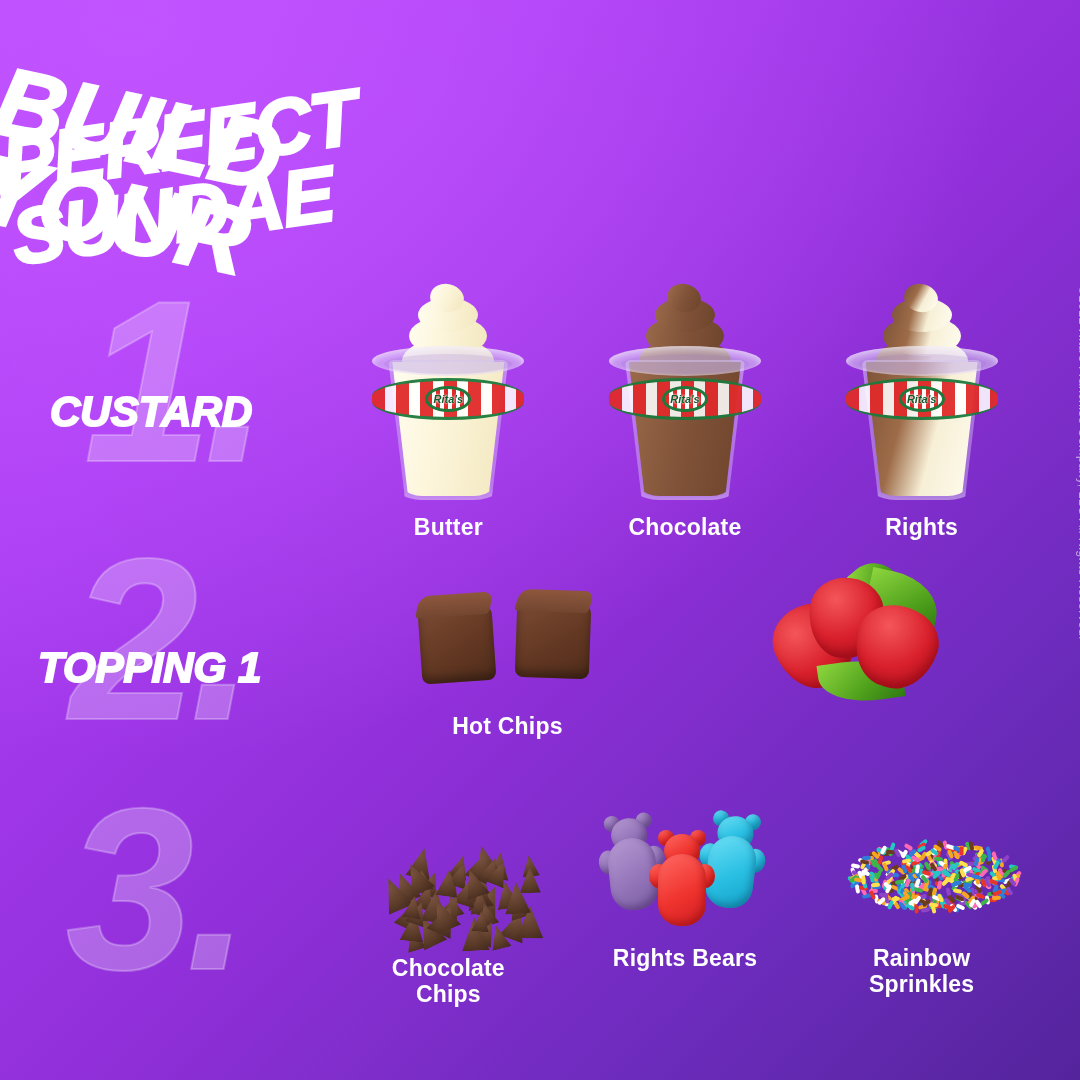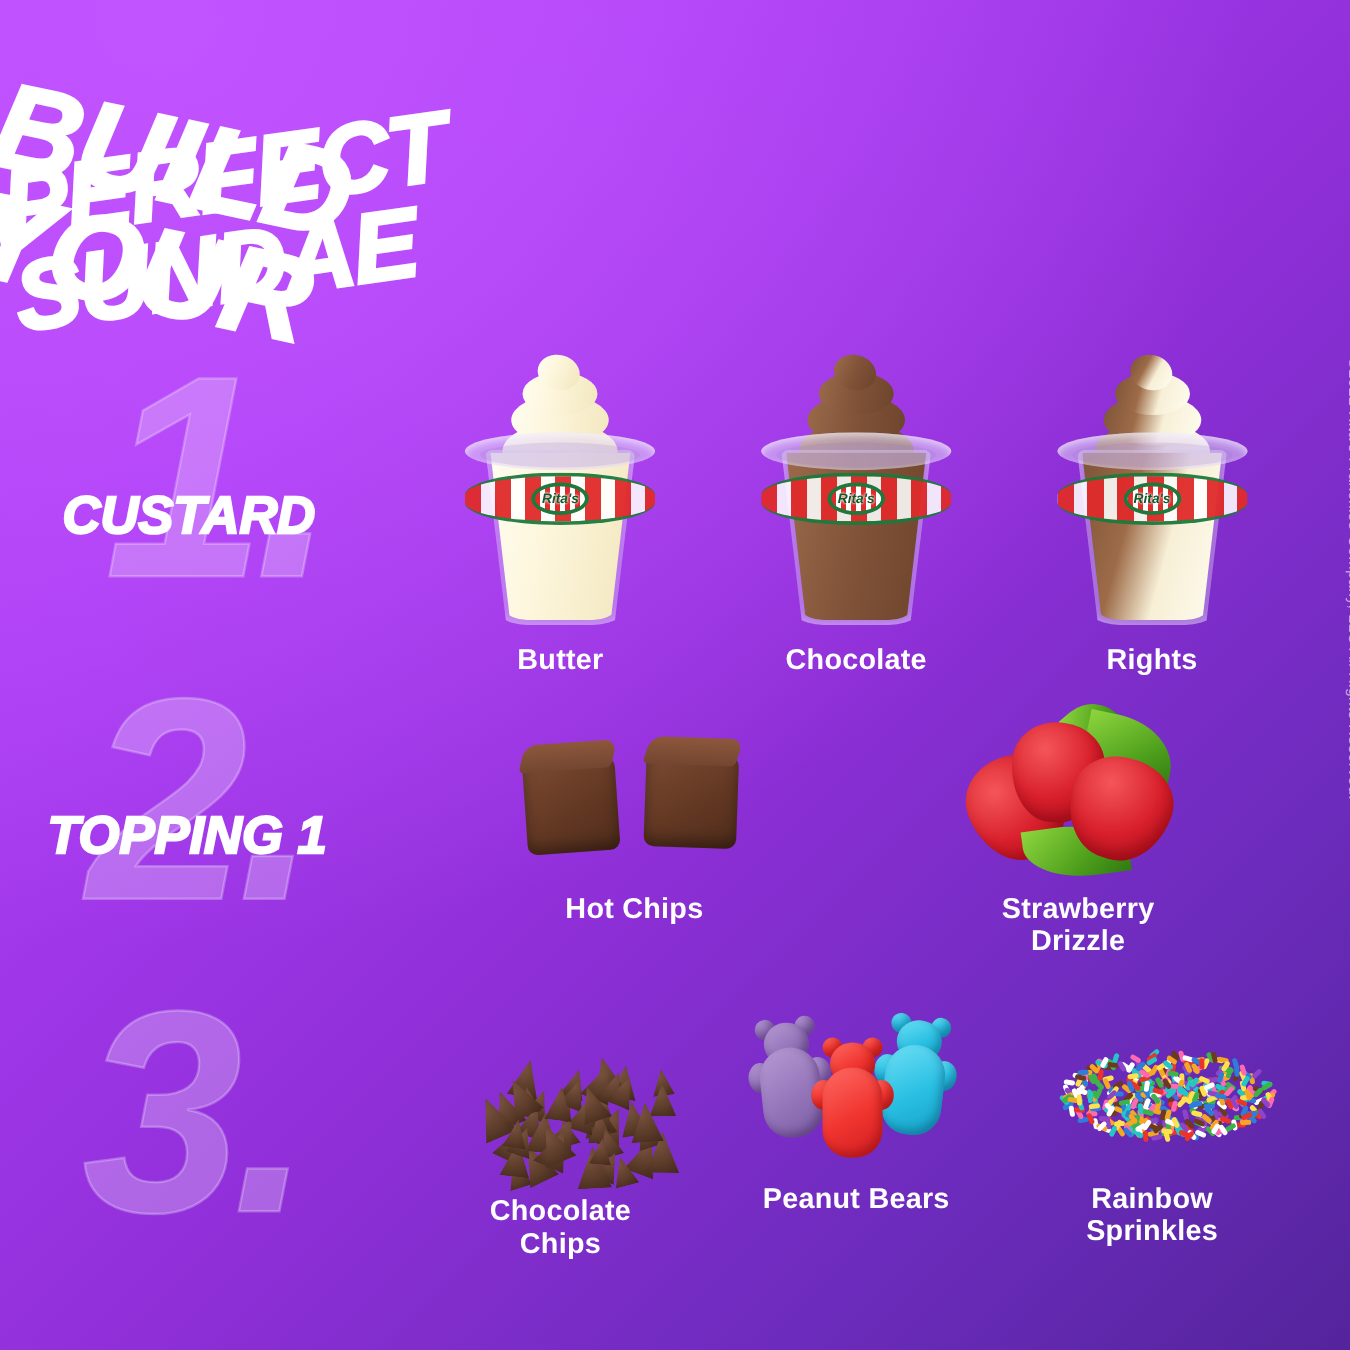--- a/index.html
+++ b/index.html
@@ -472,22 +472,20 @@
         <div class="option-art">
           <div class="straw">
             <div class="leaf l3"></div>
               <div class="leaf l1"></div>
             <div class="berry b1"></div>
               <div class="berry b2"></div>
             <div class="leaf l2"></div>
               <div class="berry b3"></div>
           </div>
         </div>
-        <div class="option-caption">Strawberry
-Drizzle</div>
       </div>
 
     </div>
   </div>
 
   <div class="row" id="row-3">
 
     <div class="step-label-wrap">
       <div class="ghost-num" id="ghost-3">3.</div>
     </div>
@@ -571,21 +569,21 @@
             <div class="bear g-blue gb3">
               <div class="ear le"></div>
                 <div class="ear re"></div>
                 <div class="head"></div>
               <div class="arm la"></div>
                 <div class="arm ra"></div>
                 <div class="torso"></div>
             </div>
           </div>
         </div>
-        <div class="option-caption">Peanut Bears</div>
+        <div class="option-caption">Rights Bears</div>
       </div>
 
       <div class="option">
         <div class="option-art">
           <div class="sprinkles" id="sprinkle-pile">
               <div class="spr" style="left: 175.676px; top: 53.22px; background: rgb(245, 166, 35); transform: rotate(79.2612deg);"></div>
               <div class="spr" style="left: 154.409px; top: 51.3403px; background: rgb(255, 225, 77); transform: rotate(158.686deg);"></div>
               <div class="spr" style="left: 77.9354px; top: 89.8368px; background: rgb(60, 180, 75); transform: rotate(69.487deg);"></div>
               <div class="spr" style="left: 166.778px; top: 89.6879px; background: rgb(232, 52, 43); transform: rotate(0.584834deg);"></div>
               <div class="spr" style="left: 110.651px; top: 69.0418px; background: rgb(107, 58, 31); transform: rotate(86.6529deg);"></div>

